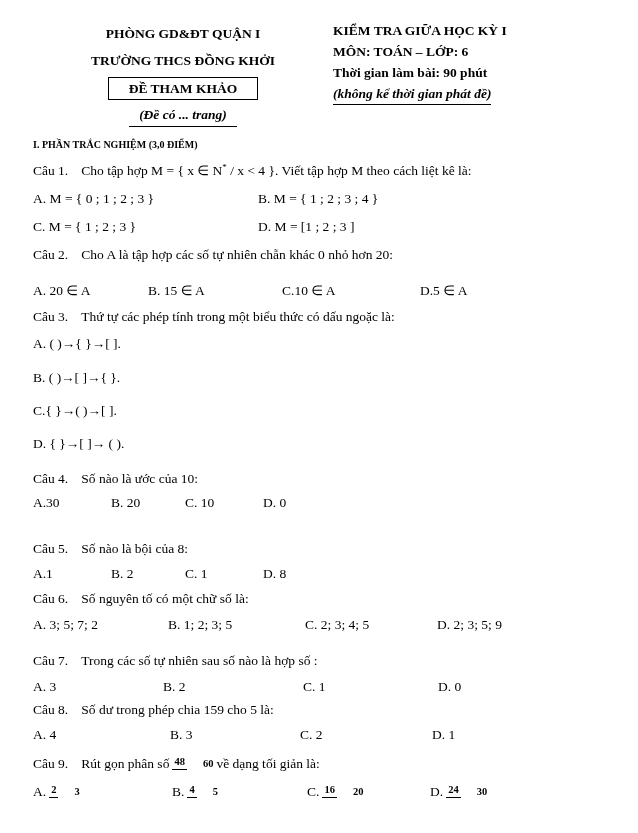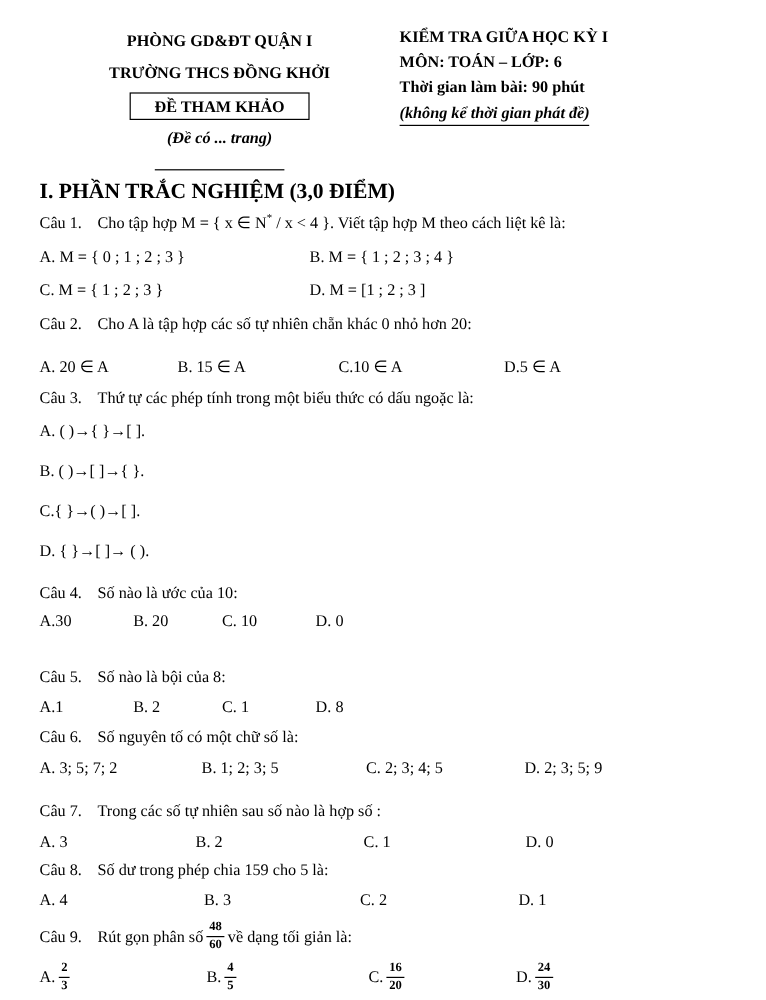--- a/index.html
+++ b/index.html
@@ -16,39 +16,39 @@
   .h-left{width:300px;text-align:center;}
   .h-right{flex:1;text-align:left;}
   .h-left .h-line{font-weight:bold;line-height:27px;}
   .h-right .h-line{font-weight:bold;line-height:21px;}
   .boxed{
     display:inline-block;border:1.6px solid #000;
     padding:0 20px;line-height:21px;margin-top:3px;font-weight:bold;
   }
   .note-underline{
     display:inline-block;font-weight:bold;font-style:italic;
-    border-bottom:1.2px solid #000;padding:0 10px 16px;margin-top:5px;
+    border-bottom:1.2px solid #000;padding:0 10px 1px;margin-top:5px;
     line-height:20px;
     text-align:right;
   }
   .italic-underline{
     font-style:italic;text-decoration:none;border-bottom:1.2px solid #000;
     display:inline-block;line-height:18px;padding-bottom:1px;
   }
   
-  .section-title{font-weight:bold;font-size:18px;margin:8px 0 0;}
+  .section-title{font-weight:bold;font-size:10px;margin:8px 0 0;}
   .q-text{margin:0;}
   .q-label{font-weight:normal;margin-right:13px;}
   .opt-row{display:flex;}
   .opt{display:inline-block;white-space:nowrap;}
   
   .frac{
-    display:inline-flex;flex-direction:column;align-items:center;
+    display:inline-flex;flex-direction:row;align-items:center;
     vertical-align:middle;line-height:1;font-size:10.5px;font-weight:bold;
-    margin:0 3px;position:relative;top:-1px;
+    margin:0 3px;position:relative;top:-1px;gap:16px;
   }
   .frac .num{border-bottom:1.1px solid #000;padding:0 2px 1.5px;}
   .frac .den{padding-top:1.5px;text-align:right;}
   sup{font-size:9px;vertical-align:super;line-height:0;}
 </style>
 </head>
 <body>
 
 <div class="page">
 

